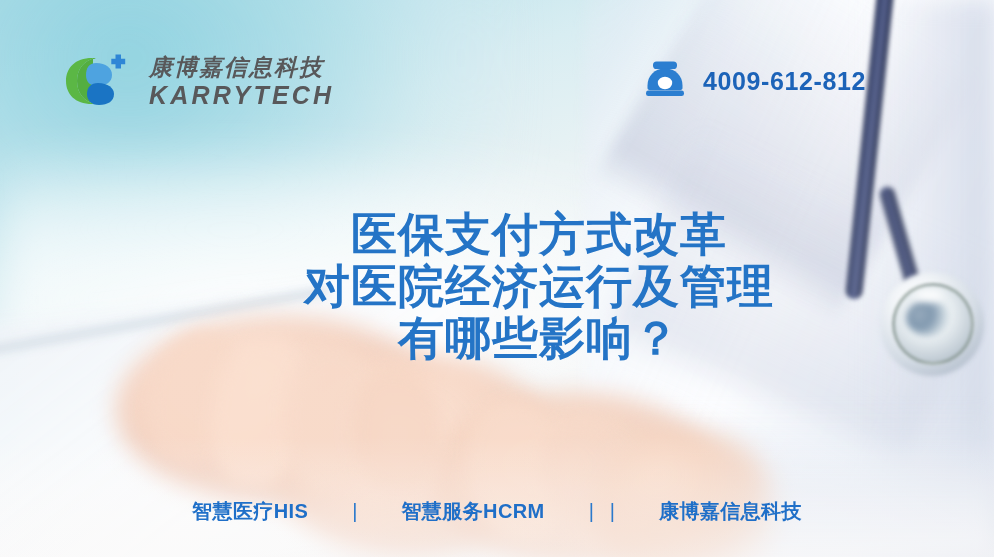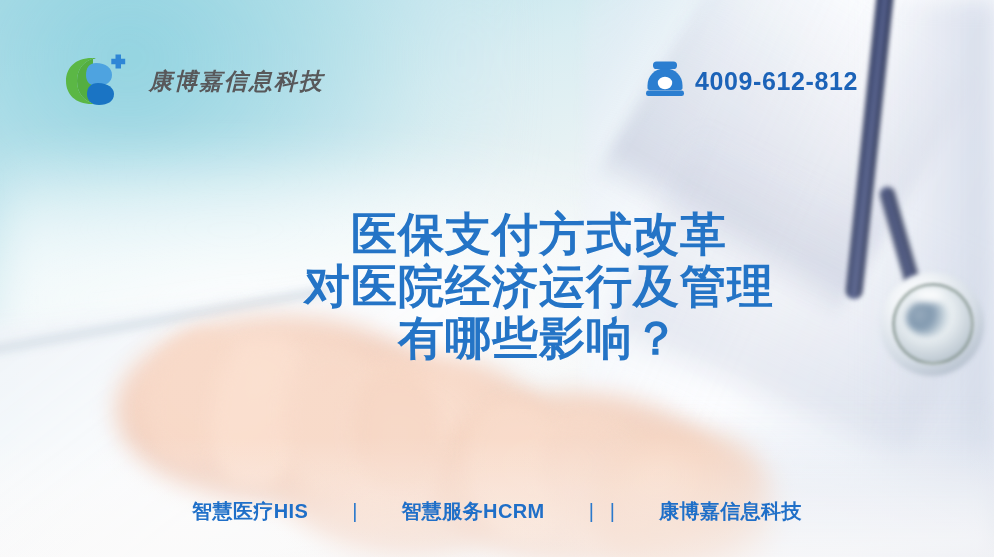--- a/index.html
+++ b/index.html
@@ -348,21 +348,21 @@
     white-space: nowrap;
   }
 
   
   .phone-block {
     position: absolute;
     left: 645px;
     top: 60px;
     display: flex;
     align-items: center;
-    gap: 10px;
+    gap: 18px;
   }
   .phone-num {
     font-size: 25px;
     font-weight: 700;
     color: #1c63b8;
     letter-spacing: 0.6px;
     white-space: nowrap;
   }
 
   
@@ -450,20 +450,21 @@
                    C28 34 24 30 24 23 C24 16 27 11 34 11 Z" fill="#4ea3e0"></path>
 
           <path d="M36 31 C46 31 52 36 52 42 C52 49 46 53 37 53
                    C29 53 25 48 25 42 C25 35 29 31 36 31 Z" fill="#1a74c4"></path>
 
           <path d="M53.5 2.5 h5.5 v4.2 h4.2 v5.5 h-4.2 v4.2 h-5.5 v-4.2 h-4.2 v-5.5 h4.2 Z" fill="#2f86d6"></path>
         </svg>
       </div>
       <div class="logo-text">
         <div class="logo-cn">康博嘉信息科技</div>
+        <div class="logo-en">KARRYTECH</div>
       </div>
     </div>
 
     <div class="phone-block">
       <span>
         <svg width="40" height="38" viewBox="0 0 40 38" xmlns="http://www.w3.org/2000/svg">
 
           <rect x="8" y="1.5" width="24" height="7.5" rx="3.6" fill="#2b7ed0"></rect>
 
           <path d="M20 8.5 C30.5 8.5 37.5 16 37.5 25.5 L37.5 28

